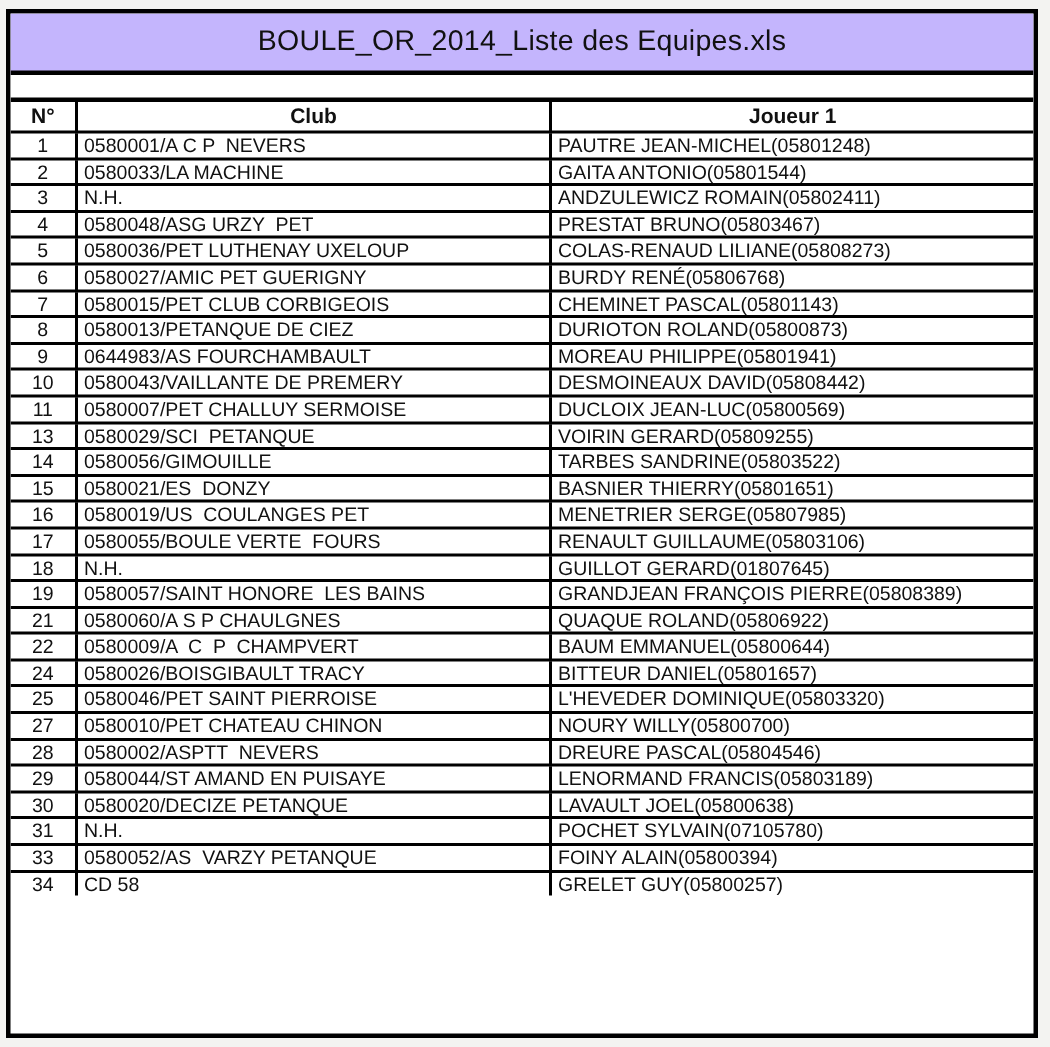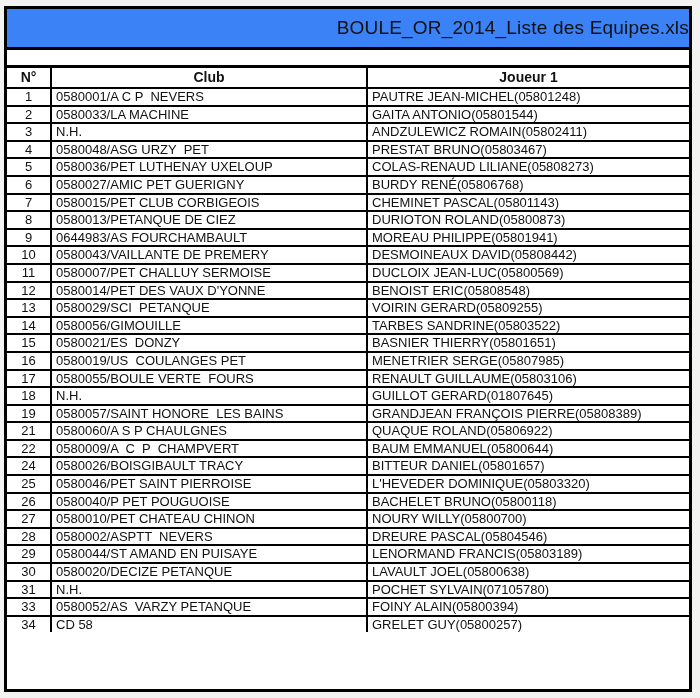--- a/index.html
+++ b/index.html
@@ -20,24 +20,24 @@
     box-sizing: border-box;
     border: 3px solid #000;
     background: #fff;
     overflow: hidden;
   }
   .title-box {
     height: 38px;
     border-bottom: 3px solid #000;
     display: flex;
     align-items: center;
-    justify-content: flex-end;
+    justify-content: center;
     font-size: 19px;
     letter-spacing: 0.2px;
-    background: #3b82f6;
+    background: #c4b5fd;
   }
   .empty-band {
     height: 15px;
     border-bottom: 3px solid #000;
     background: #fff;
   }
   table.teams {
     width: 100%;
     border-collapse: collapse;
     table-layout: fixed;
@@ -148,25 +148,20 @@
           <td class="num">10</td>
           <td>0580043/VAILLANTE DE PREMERY</td>
           <td>DESMOINEAUX DAVID(05808442)</td>
         </tr>
         <tr>
           <td class="num">11</td>
           <td>0580007/PET CHALLUY SERMOISE</td>
           <td>DUCLOIX JEAN-LUC(05800569)</td>
         </tr>
         <tr>
-          <td class="num">12</td>
-          <td>0580014/PET DES VAUX D'YONNE</td>
-          <td>BENOIST ERIC(05808548)</td>
-        </tr>
-        <tr>
           <td class="num">13</td>
           <td>0580029/SCI  PETANQUE</td>
           <td>VOIRIN GERARD(05809255)</td>
         </tr>
         <tr>
           <td class="num">14</td>
           <td>0580056/GIMOUILLE</td>
           <td>TARBES SANDRINE(05803522)</td>
         </tr>
         <tr>
@@ -208,25 +203,20 @@
           <td class="num">24</td>
           <td>0580026/BOISGIBAULT TRACY</td>
           <td>BITTEUR DANIEL(05801657)</td>
         </tr>
         <tr>
           <td class="num">25</td>
           <td>0580046/PET SAINT PIERROISE</td>
           <td>L'HEVEDER DOMINIQUE(05803320)</td>
         </tr>
         <tr>
-          <td class="num">26</td>
-          <td>0580040/P PET POUGUOISE</td>
-          <td>BACHELET BRUNO(05800118)</td>
-        </tr>
-        <tr>
           <td class="num">27</td>
           <td>0580010/PET CHATEAU CHINON</td>
           <td>NOURY WILLY(05800700)</td>
         </tr>
         <tr>
           <td class="num">28</td>
           <td>0580002/ASPTT  NEVERS</td>
           <td>DREURE PASCAL(05804546)</td>
         </tr>
         <tr>

